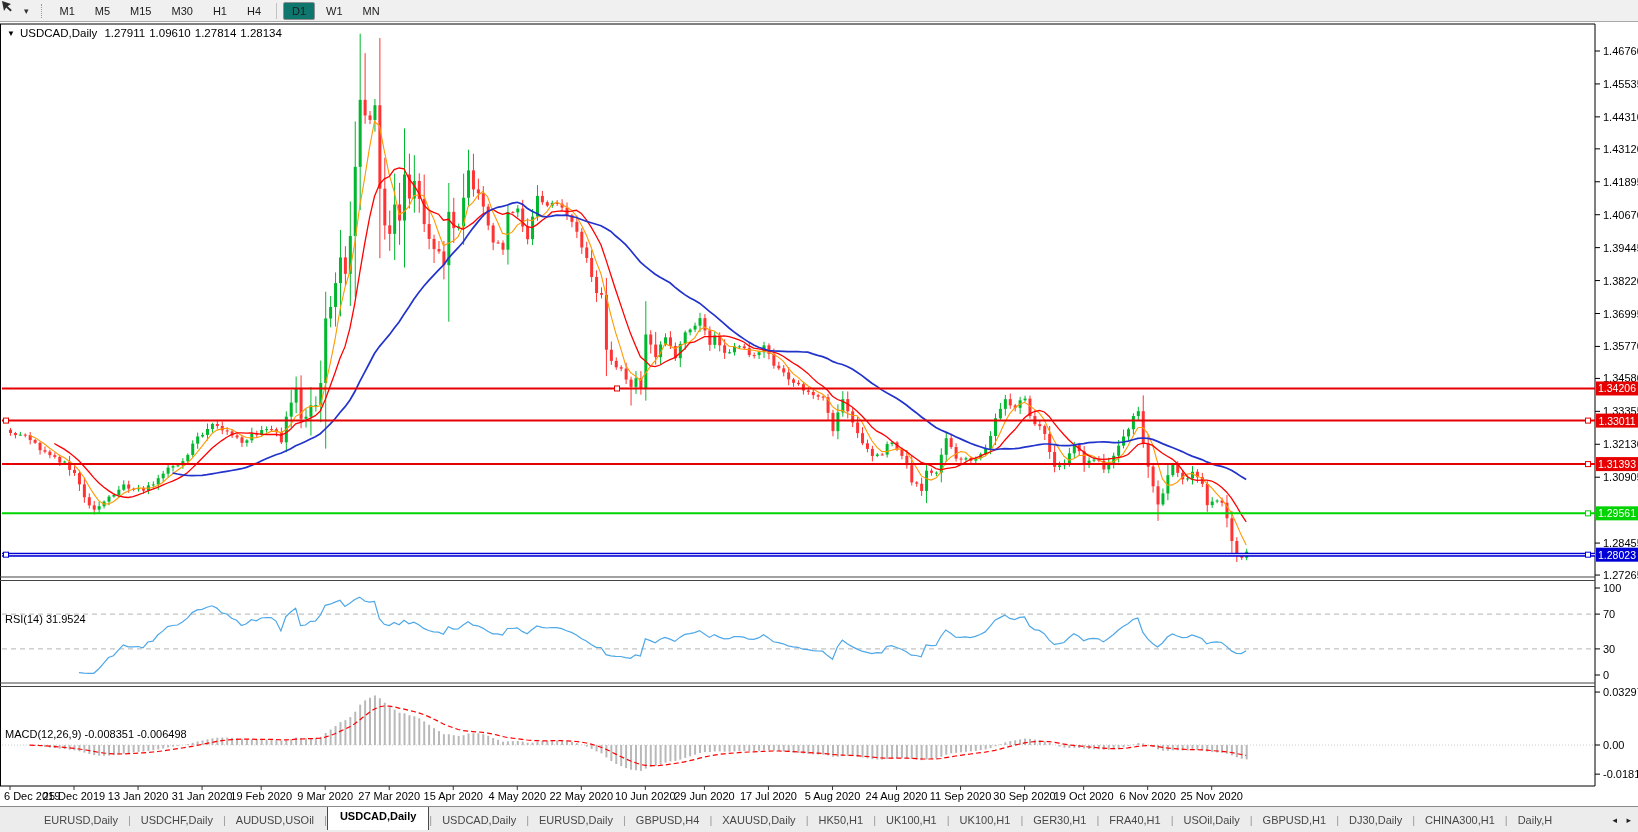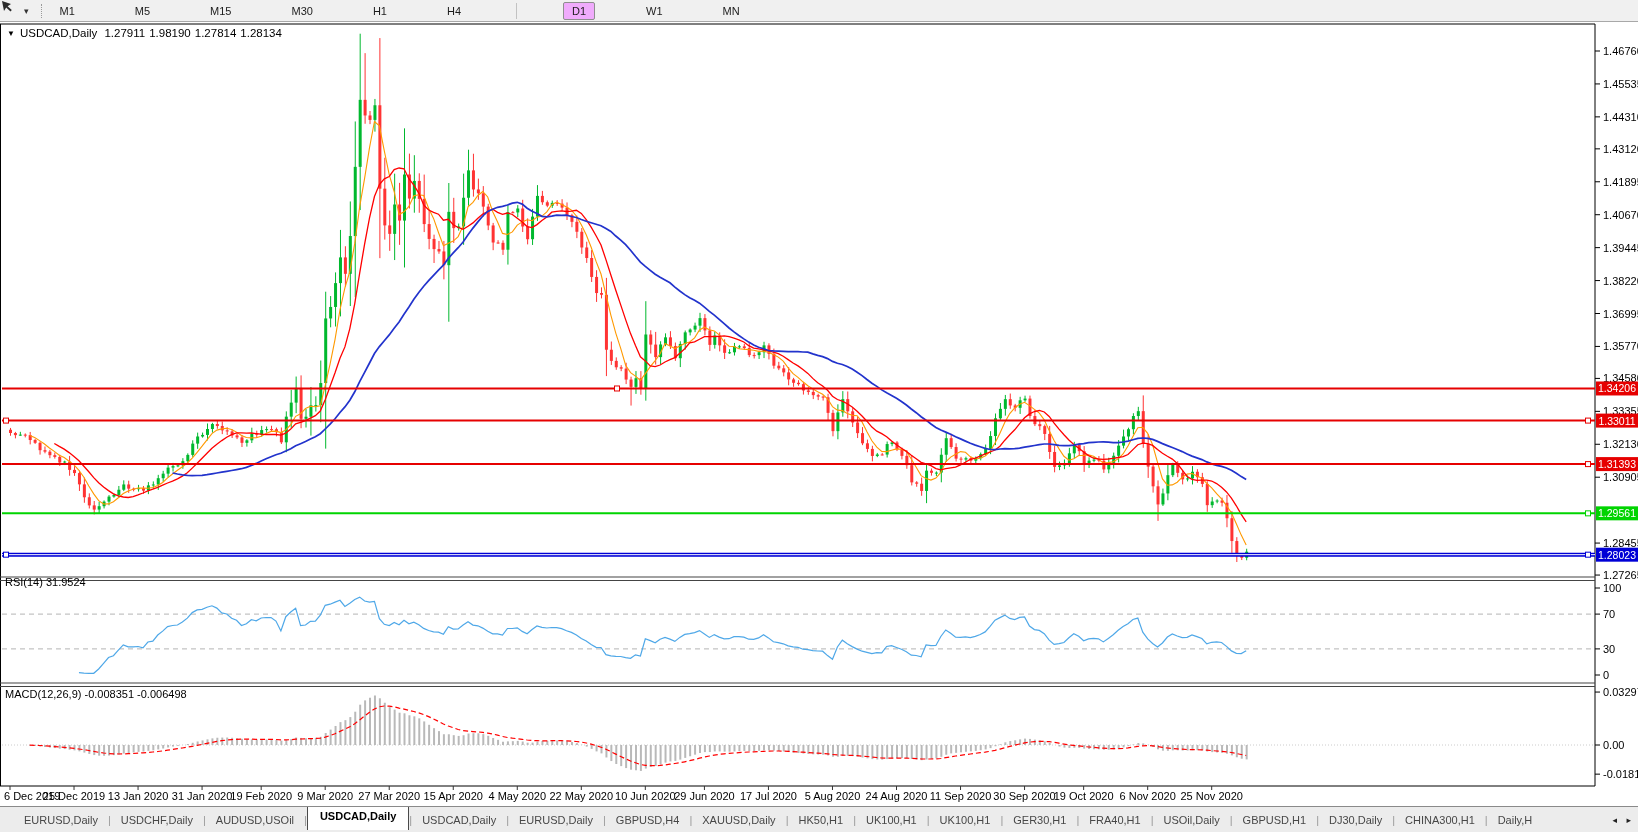--- a/index.html
+++ b/index.html
@@ -5,34 +5,34 @@
   html,body{margin:0;padding:0;background:#fff;}
   .screen{position:relative;width:1638px;height:832px;background:#ffffff;
           font-family:"Liberation Sans",sans-serif;overflow:hidden;}
   
   .toolbar{position:absolute;top:0;left:0;width:100%;height:22px;background:#f0f0f0;
            border-bottom:1px solid #a8a8a8;display:flex;align-items:center;box-sizing:border-box;}
   .tool-icon{width:18px;height:16px;margin-left:4px;display:flex;align-items:center;justify-content:center;}
   .caret{font-size:9px;color:#333;padding:0 6px 0 2px;}
   .grip{height:14px;border-left:1px dotted #9a9a9a;margin:0 8px 0 6px;}
   .vsep{height:16px;border-left:1px solid #c2c2c2;margin:0 5px;}
-  .tf-group{display:flex;align-items:center;height:16px;gap:40px;}
+  .tf-group{display:flex;align-items:center;height:16px;}
   .tf-btn{font-size:11px;color:#1c1c1c;padding:2px 8px;margin:0 1px;border:1px solid transparent;border-radius:2px;}
-  .tf-btn.active{background:#f0abfc;border:1px solid #8f8f8f;}
+  .tf-btn.active{background:#0f766e;border:1px solid #8f8f8f;}
   
   .chart-title{position:absolute;left:7px;top:27px;font-size:11.5px;color:#000;z-index:2;}
   .chart-title .tri{font-size:8px;vertical-align:1px;margin-right:5px;}
   .chart-title span{margin-right:4px;}
   .ind-label{position:absolute;left:5px;font-size:11px;color:#000;z-index:2;}
-  #rsi-label{top:576px;}
-  #macd-label{top:688px;}
+  #rsi-label{top:613px;}
+  #macd-label{top:728px;}
   
   .tabbar{position:absolute;top:806px;left:0;width:100%;height:26px;background:#ececec;
           border-top:1px solid #8a8a8a;box-sizing:border-box;overflow:hidden;}
-  .tabs{display:flex;align-items:center;height:100%;padding-left:14px;white-space:nowrap;}
+  .tabs{display:flex;align-items:center;height:100%;padding-left:14px;white-space:nowrap;margin-left:20px;}
   .tab{font-size:11px;color:#474747;padding:4px 10px;}
   .tab.active{background:#ffffff;border:1px solid #4a4a4a;border-bottom:none;border-radius:2px 2px 0 0;
               color:#000;font-weight:bold;padding:5px 12px 8px 12px;margin-top:-6px;position:relative;z-index:3;}
   .tabdiv{color:#9a9a9a;font-size:11px;}
   .tab-scroll{position:absolute;top:7px;font-size:9px;color:#222;background:#ececec;padding:1px 3px;z-index:4;}
   #tab-scroll-left{right:18px;}
   #tab-scroll-right{right:4px;}
   svg{position:absolute;top:0;left:0;}
 </style>
 </head>
@@ -964,21 +964,21 @@
         <div class="tf-btn">H4</div>
         <div class="vsep"></div>
         <div class="tf-btn active">D1</div>
         <div class="tf-btn">W1</div>
         <div class="tf-btn">MN</div>
       </div>
   </div>
 
   <div class="chart-title">
     <span class="tri">▼</span><span>USDCAD,Daily</span>
-    <span>1.27911</span><span>1.98190</span><span>1.27814</span><span>1.28134</span>
+    <span>1.27911</span><span>1.09610</span><span>1.27814</span><span>1.28134</span>
   </div>
 
   <div class="ind-label" id="rsi-label">RSI(14) 31.9524</div>
   <div class="ind-label" id="macd-label">MACD(12,26,9) -0.008351 -0.006498</div>
 
   <div class="tabbar">
     <div class="tabs" id="tabs">
         <div class="tab">EURUSD,Daily</div>
         <span class="tabdiv">|</span>
         <div class="tab">USDCHF,Daily</div>

